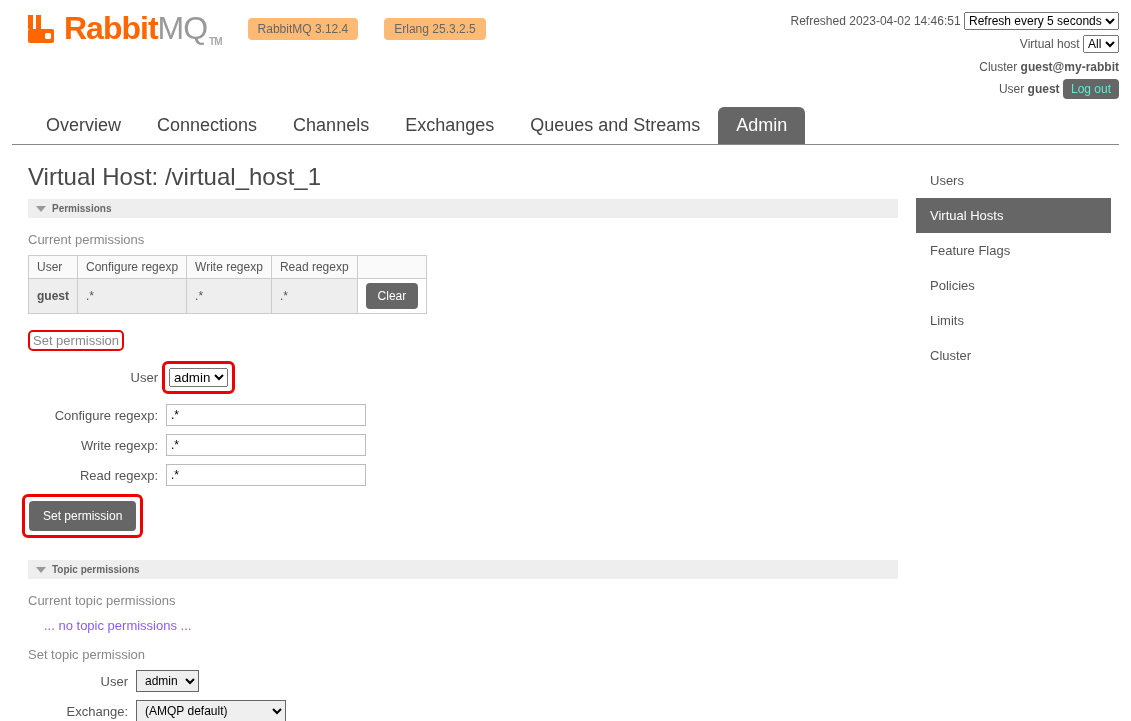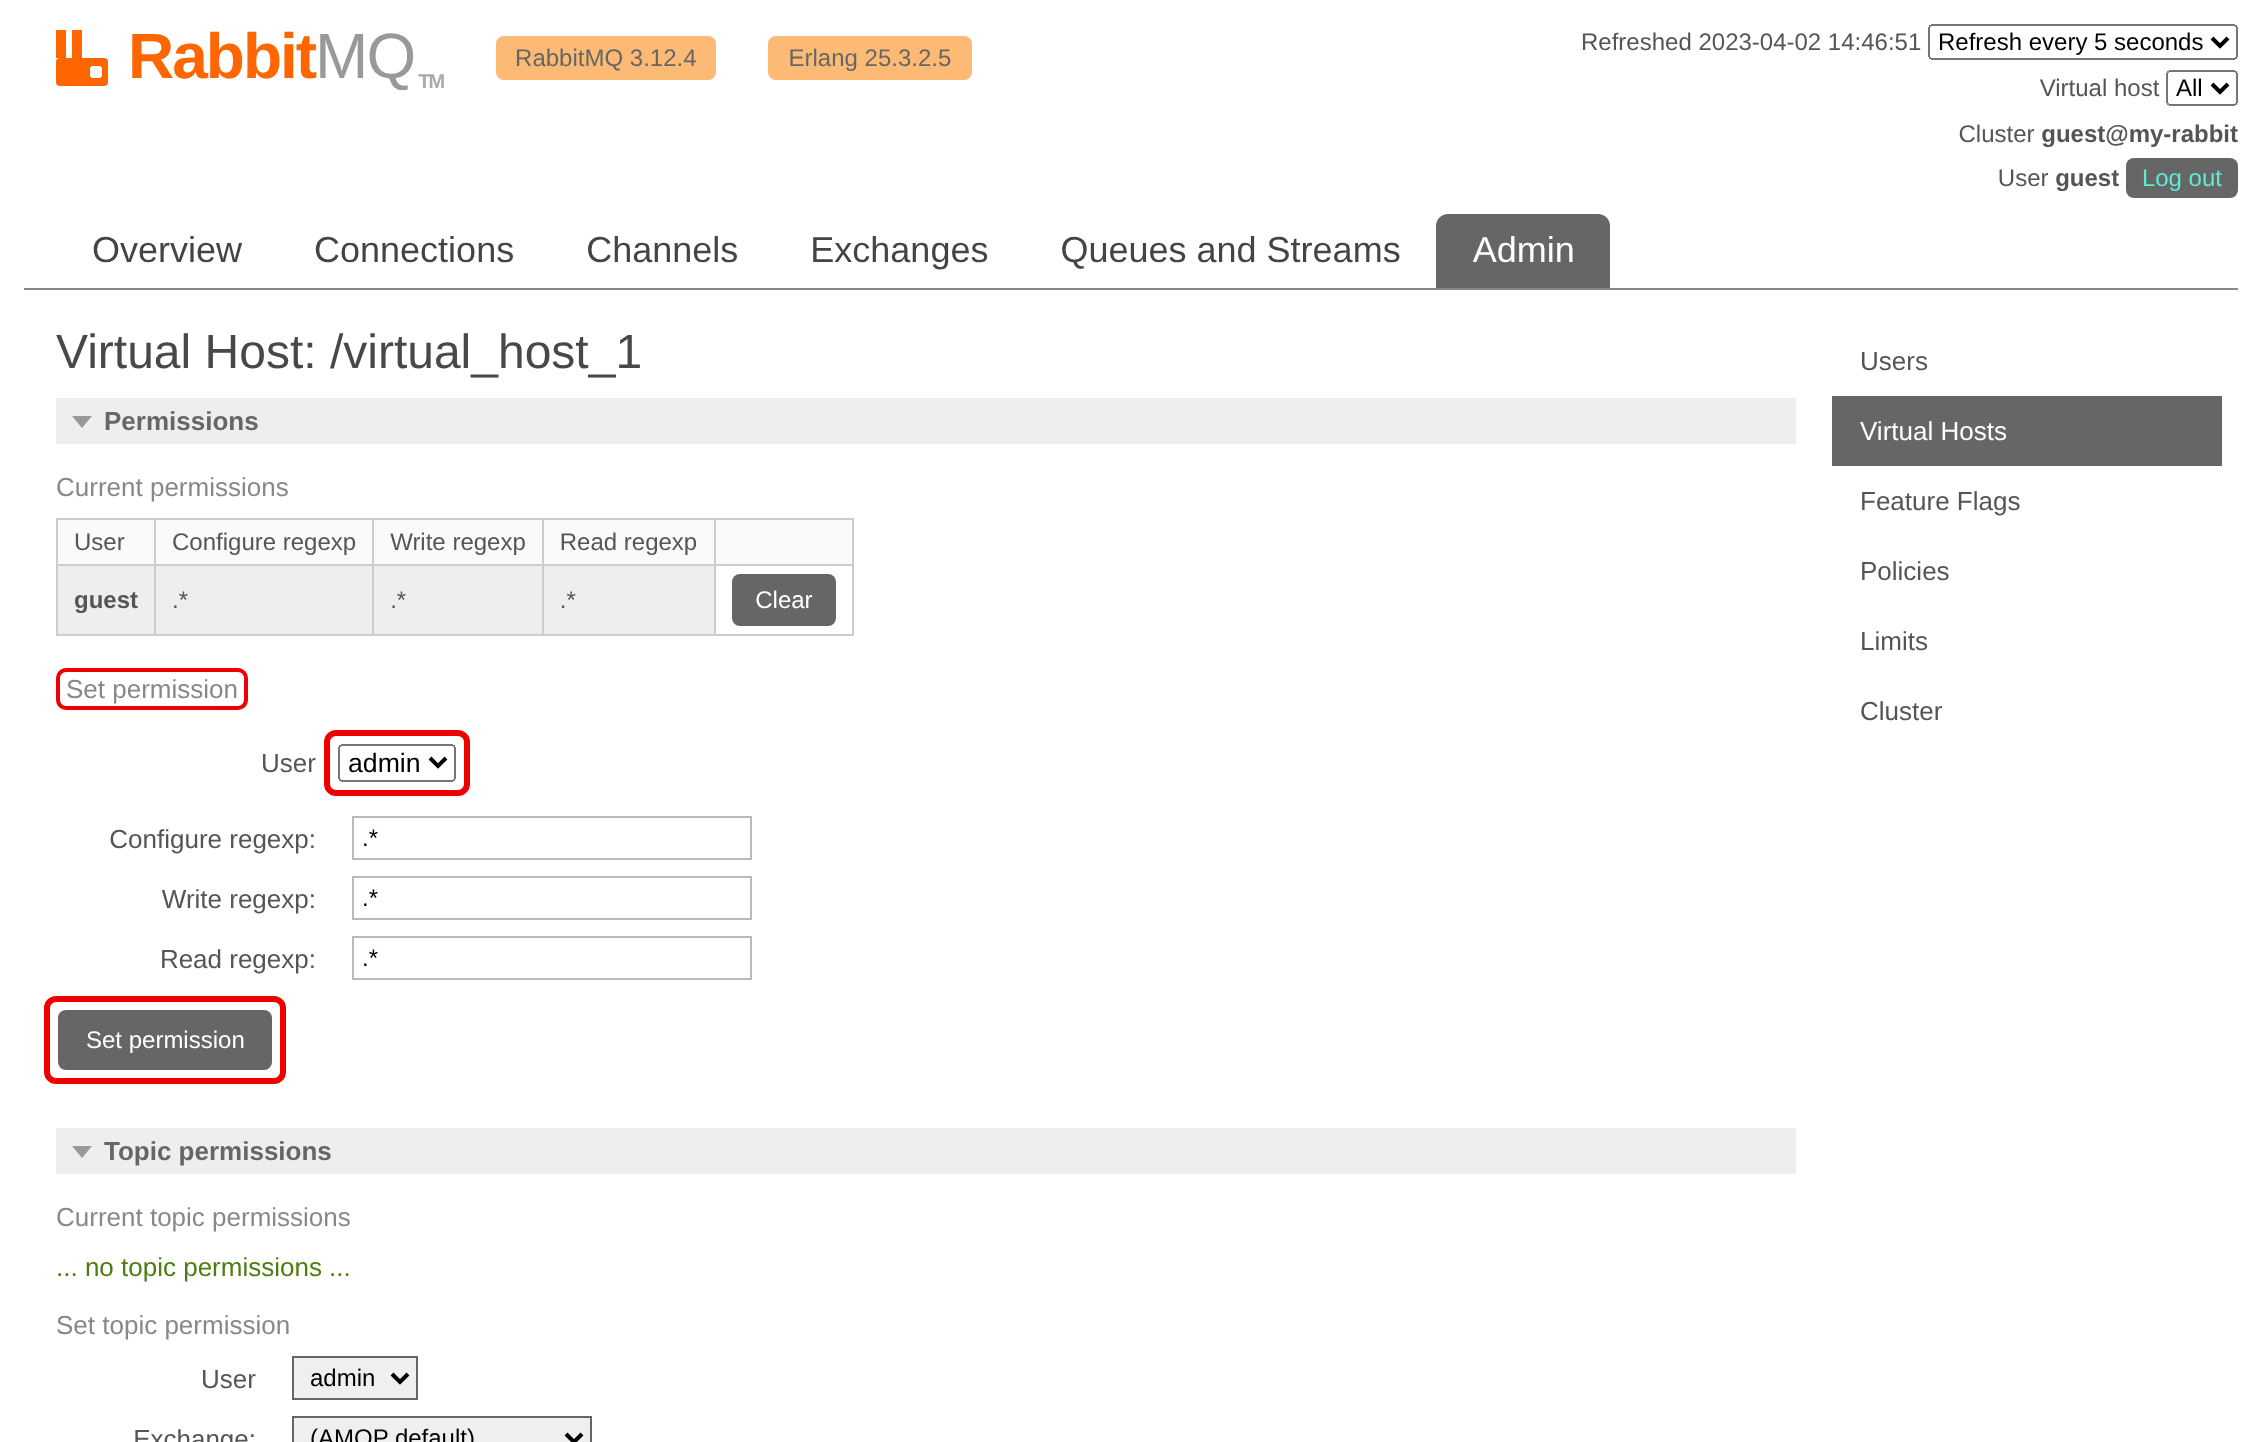--- a/index.html
+++ b/index.html
@@ -84,21 +84,21 @@
   h1 {
     font-size: 24px;
     font-weight: normal;
     color: #484848;
     margin: 6px 0 8px 0;
   }
   .section-head {
     background: #eee;
     padding: 4px 8px;
     font-weight: bold;
-    font-size: 13px;
+    font-size: 10px;
     color: #666;
     display: flex;
     align-items: center;
     gap: 6px;
     margin: 4px 0;
   }
   .chevron {
     width: 0; height: 0;
     border-left: 5px solid transparent;
     border-right: 5px solid transparent;
@@ -127,21 +127,21 @@
     color: #fff;
     border: none;
     border-radius: 4px;
     padding: 6px 12px;
     font-size: 12px;
     cursor: pointer;
   }
   .form-grid {
     display: grid;
     grid-template-columns: 130px 210px;
-    gap: 8px 18px;
+    gap: 8px 8px;
     align-items: center;
     margin: 8px 0;
   }
   .form-grid label { text-align: right; color: #555; font-size: 13px; }
   .form-grid input[type=text] {
     width: 200px;
     padding: 3px 4px;
     border: 1px solid #bbb;
     font-size: 12px;
   }
@@ -292,21 +292,21 @@
         <button class="btn" style="padding:8px 14px;">Set permission</button>
       </span>
     </div>
 
     <div class="section-head" style="margin-top:22px;">
       <span class="chevron"></span>
       <span>Topic permissions</span>
     </div>
 
     <div class="subhead">Current topic permissions</div>
-    <div style="color:#4d7c0f;font-size:13px;margin:10px 0;">... no topic permissions ...</div>
+    <div style="color:#8b5cf6;font-size:13px;margin:10px 16px;">... no topic permissions ...</div>
     <div class="subhead">Set topic permission</div>
 
     <div class="form-grid" style="grid-template-columns:100px 210px;">
       <label>User</label>
       <div><select><option>admin</option></select></div>
       <label>Exchange:</label>
       <div><select style="width:150px;"><option>(AMQP default)</option></select></div>
 
     </div>
   </div>

